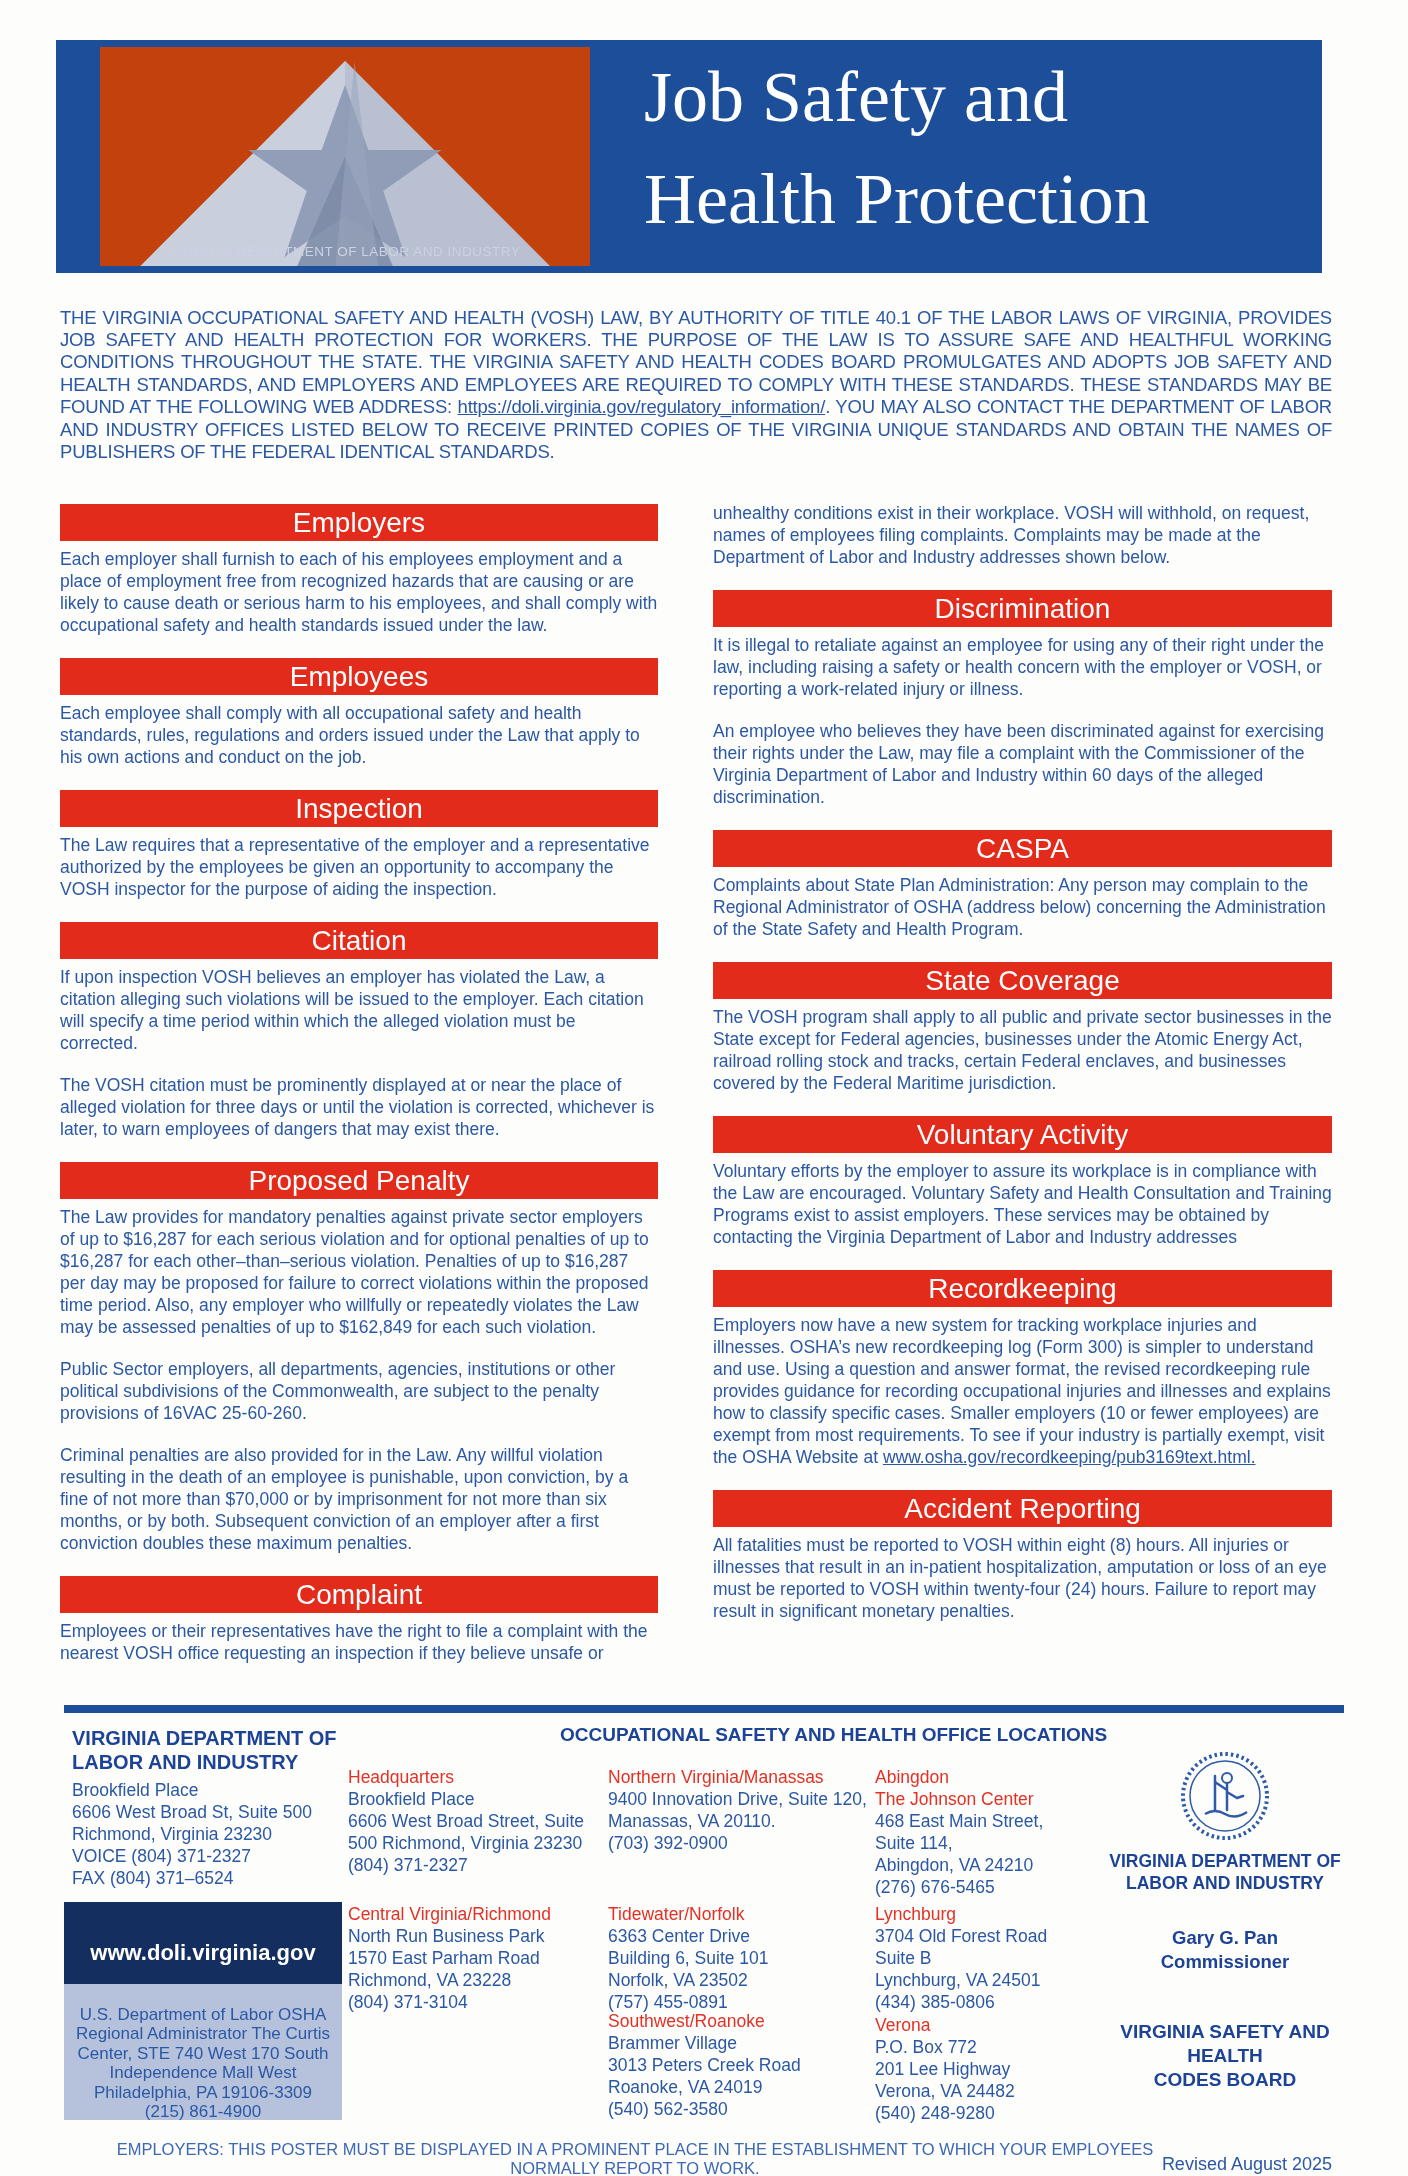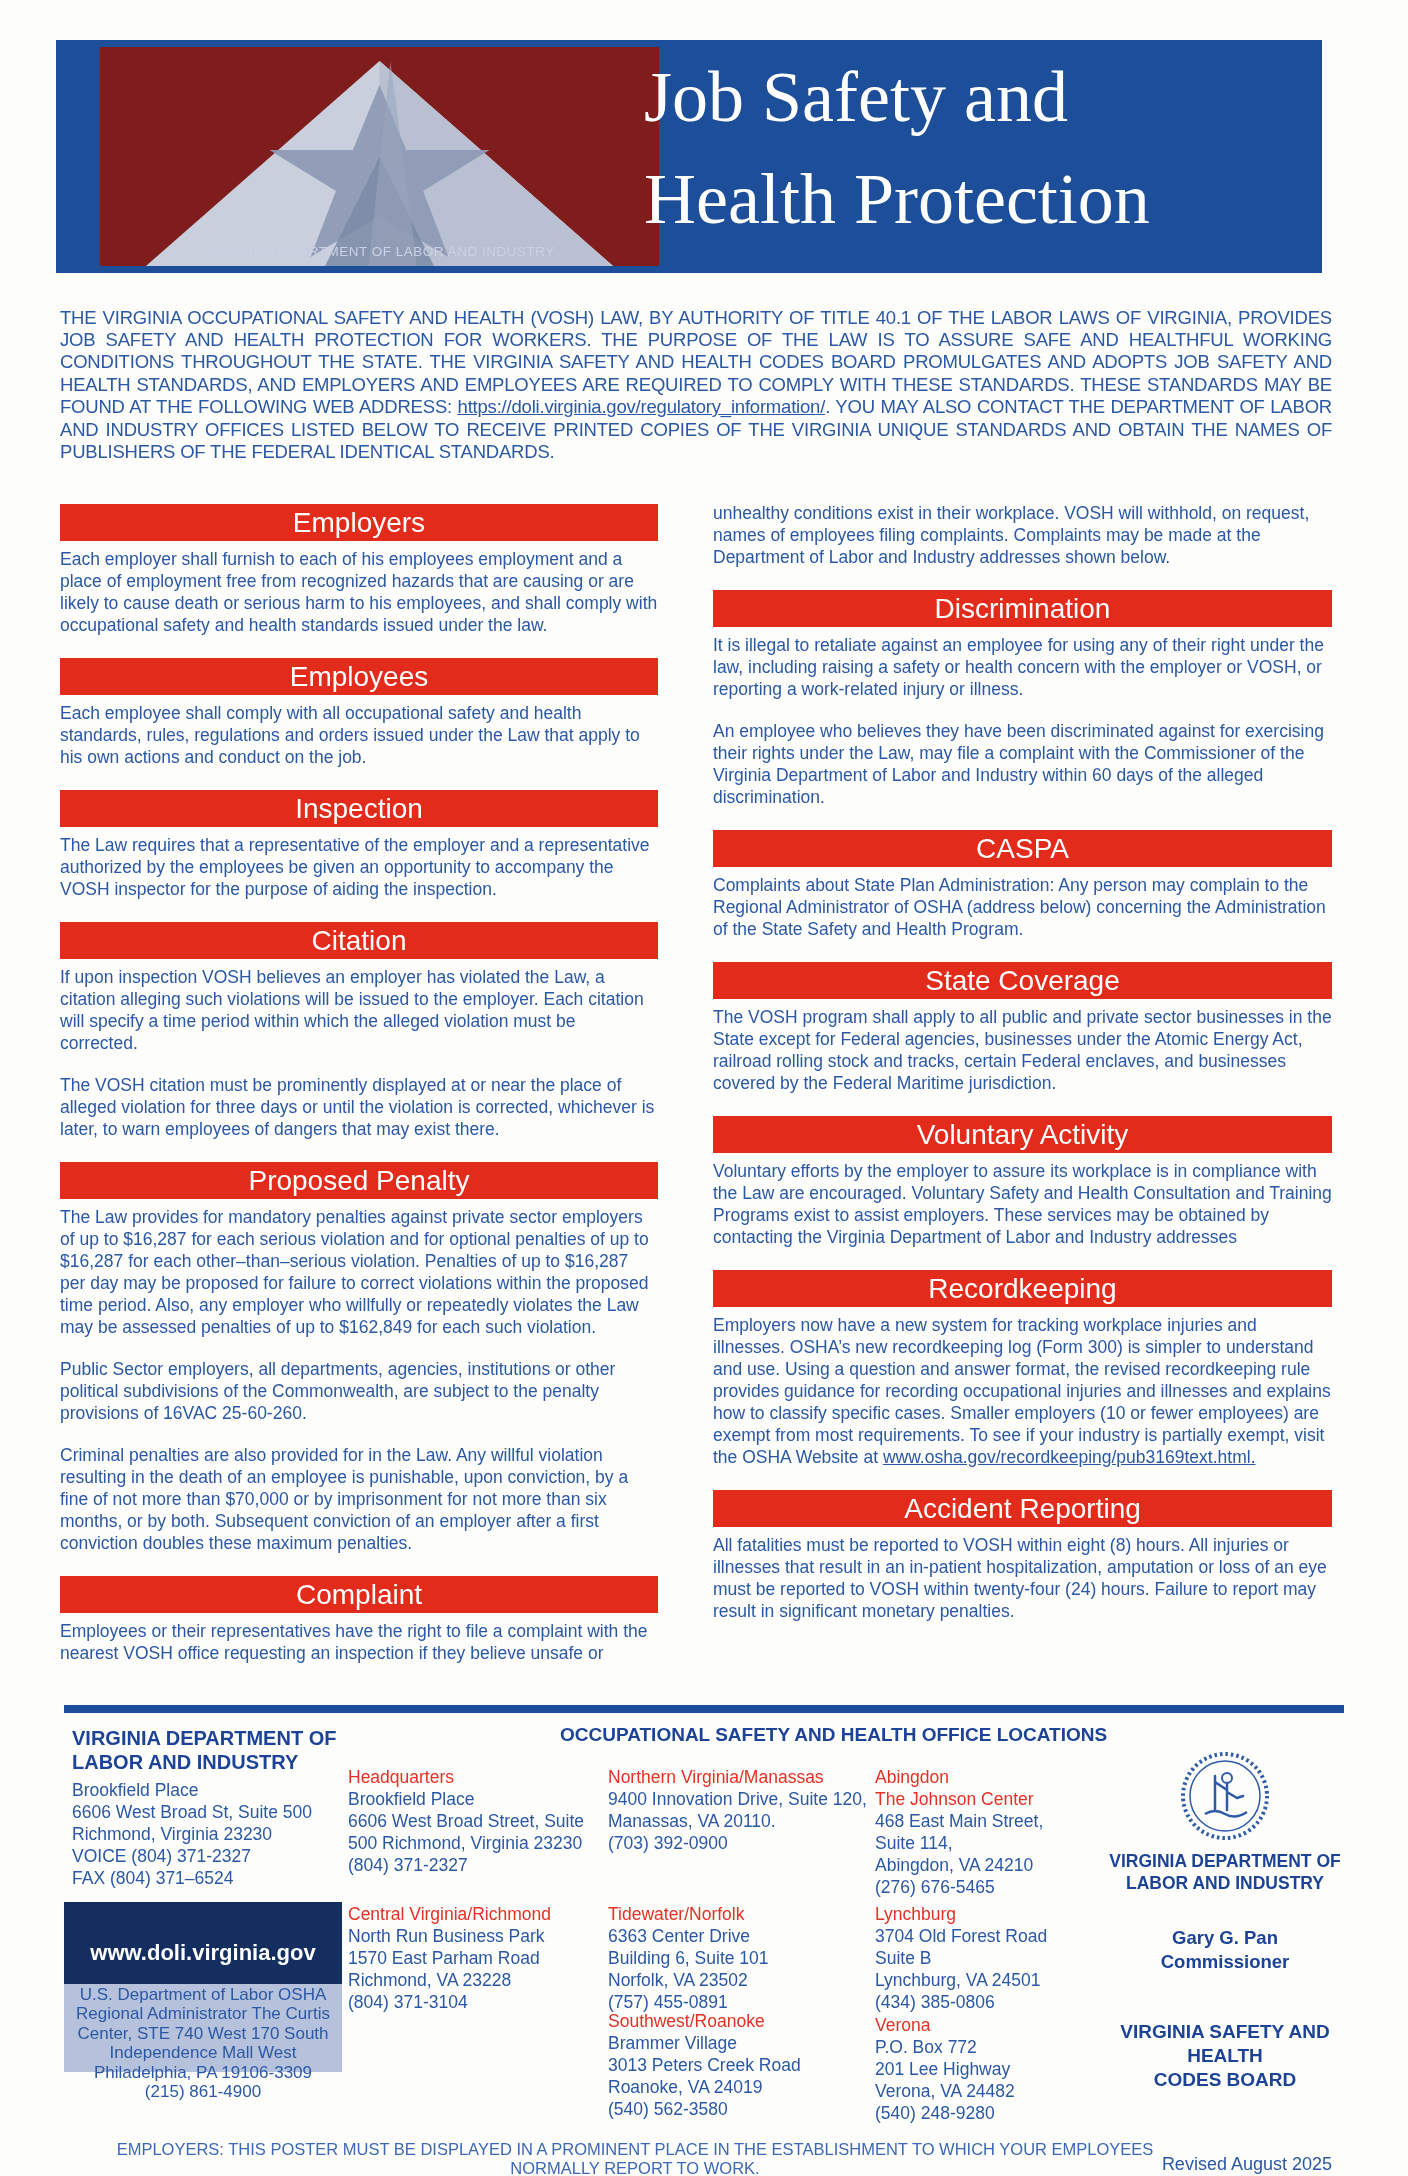--- a/index.html
+++ b/index.html
@@ -5,21 +5,21 @@
   html,body{margin:0;padding:0}
   body{
     width:1408px;height:2176px;position:relative;overflow:hidden;
     background:#fdfdfb;font-family:"Liberation Sans",sans-serif;
   }
   .b{font-weight:normal}
   .u{text-decoration:underline}
 
   
   .header{position:absolute;left:56px;top:40px;width:1266px;height:233px;background:#1d4e99}
-  .logo-box{position:absolute;left:44px;top:7px;width:559px;height:219px;background:#7f1d1d;overflow:hidden}
+  .logo-box{position:absolute;left:44px;top:7px;width:490px;height:219px;background:#c2410c;overflow:hidden}
   .logo-art{position:absolute;left:0;top:0;width:100%;height:100%}
   .logo-caption{position:absolute;left:0;right:0;bottom:7px;text-align:center;color:#ccd1e3;
     font-size:13.5px;letter-spacing:.5px;white-space:nowrap}
   .title{position:absolute;left:588px;top:6px;color:#ffffff;
     font-family:"Liberation Serif",serif;font-size:72px;line-height:1.42;white-space:nowrap}
 
   
   .intro{position:absolute;left:60px;top:288px;width:1272px;color:#2b58a4;
     font-size:18.5px;line-height:22.4px;letter-spacing:-0.2px;text-align:justify}
 
@@ -50,22 +50,22 @@
   .o-a{left:875px;top:1766px;width:230px}
   .o-c{left:348px;top:1903px}
   .o-t{left:608px;top:1903px}
   .o-s{left:608px;top:2010px}
   .o-l{left:875px;top:1903px;width:230px}
   .o-v{left:875px;top:2014px;width:230px}
   .seal-wrap{position:absolute;left:1100px;top:1752px;width:250px;text-align:center}
   .seal-caption{color:#1c4396;font-weight:bold;font-size:17.5px;line-height:22px;margin-top:6px}
   .web-box{position:absolute;left:64px;top:1902px;width:278px;height:102px;background:#142e5f;
     color:#ffffff;font-weight:bold;font-size:22px;display:flex;align-items:center;justify-content:center}
-  .osha-box{position:absolute;left:64px;top:1984px;width:278px;height:88px;background:#b6c2dc;
-    color:#2b58a4;font-size:17px;line-height:19.4px;text-align:center;padding-top:1px;box-sizing:border-box}
+  .osha-box{position:absolute;left:64px;top:1984px;width:278px;height:136px;background:#b6c2dc;
+    color:#2b58a4;font-size:17px;line-height:19.4px;text-align:center;padding-top:21px;box-sizing:border-box}
   .commissioner{position:absolute;left:1100px;top:1926px;width:250px;text-align:center;
     color:#1c4396;font-weight:bold;font-size:18.5px;line-height:24px}
   .codes-board{position:absolute;left:1100px;top:2020px;width:250px;text-align:center;
     color:#1c4396;font-weight:bold;font-size:19px;line-height:24px}
   .notice{position:absolute;left:70px;top:2140px;width:1130px;text-align:center;
     color:#3c68b5;font-size:16.5px}
   .revised{position:absolute;right:76px;top:2154px;color:#2b58a4;font-size:18px}
 </style>
 </head>
 <body>

